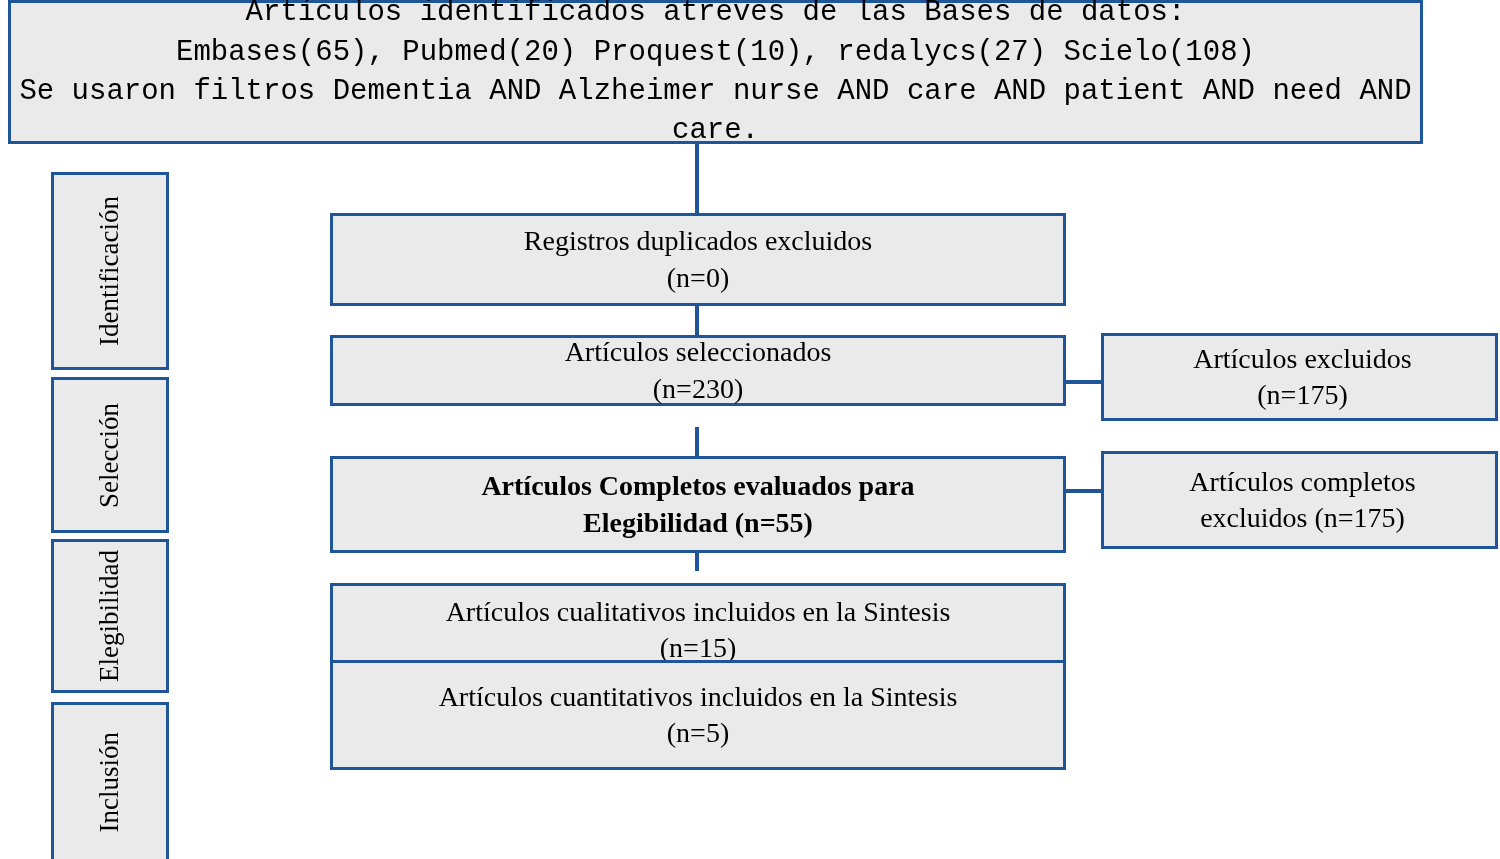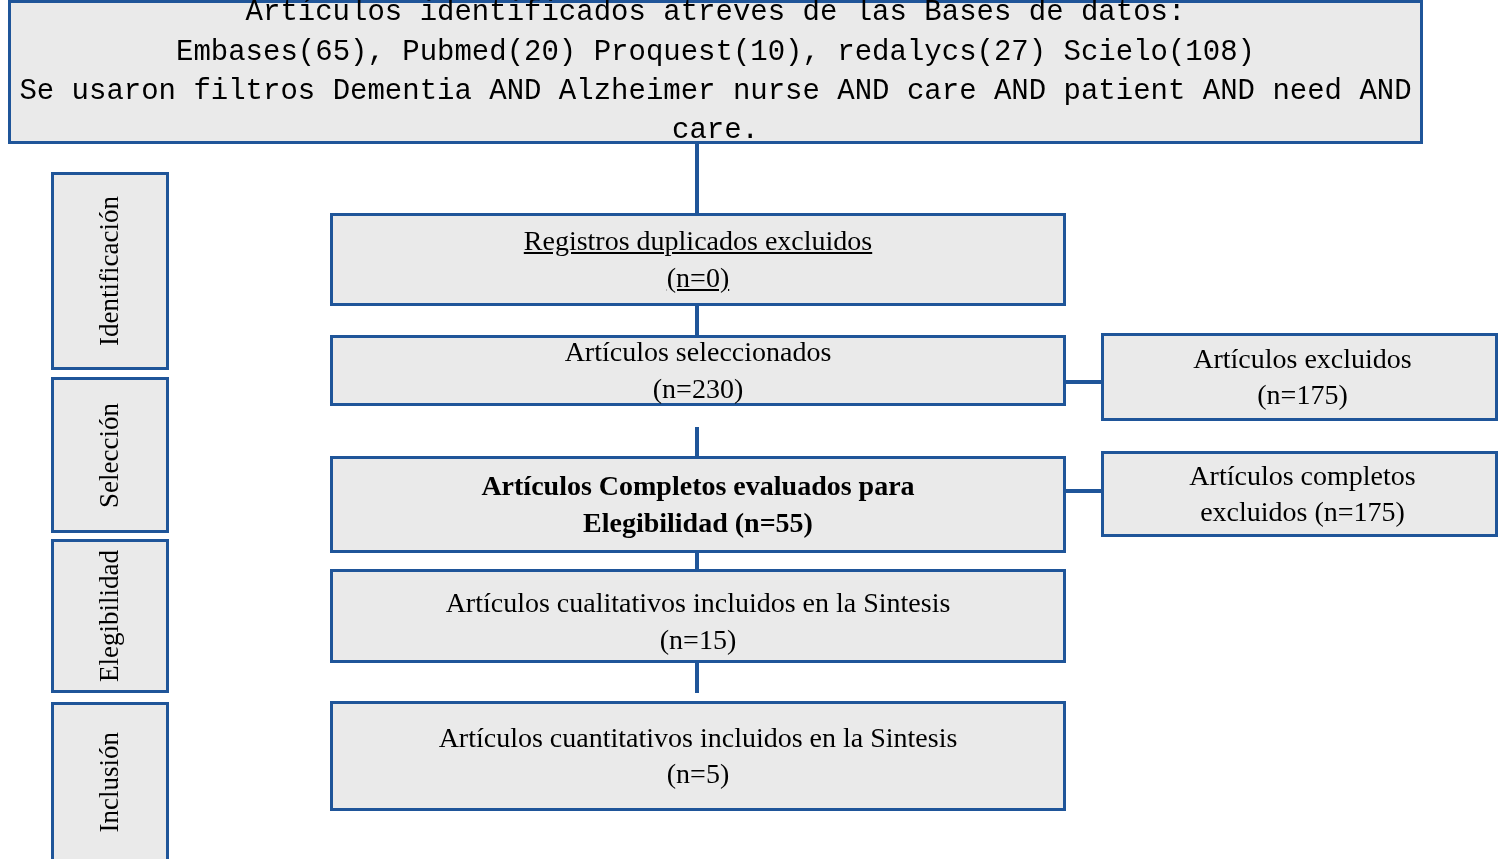--- a/index.html
+++ b/index.html
@@ -43,34 +43,34 @@
     line-height: 1.36;
     border-width: 3px;
     font-family: Liberation Mono, monospace;
   }
   
   .main-box {
     left: 330px;
     width: 736px;
     font-size: 28px;
   }
-  #main-box-0 { top: 213px;  height: 93px; text-decoration: underline; }
+  #main-box-0 { top: 213px;  height: 93px; }
   #main-box-1 { top: 335px;  height: 71px; }
   #main-box-2 { top: 456px;  height: 97px; font-weight: bold; }
-  #main-box-3 { top: 569px;  height: 94px; align-items: flex-end; }
-  #main-box-4 { top: 701px;  height: 110px; }
+  #main-box-3 { top: 583px;  height: 94px; }
+  #main-box-4 { top: 660px;  height: 110px; }
   
   .side-box {
     left: 1101px;
     width: 397px;
     font-size: 28px;
     padding-left: 12px;
   }
   #side-box-0 { top: 333px; height: 88px; }
-  #side-box-1 { top: 451px; height: 86px; }
+  #side-box-1 { top: 451px; height: 98px; }
   
   .stage-box {
     left: 51px;
     width: 118px;
     background: #eaeaea;
     border: 3px solid #1f5599;
   }
   #stage-box-0 { top: 172px; height: 198px; }
   #stage-box-1 { top: 377px; height: 156px; }
   #stage-box-2 { top: 539px; height: 154px; }

